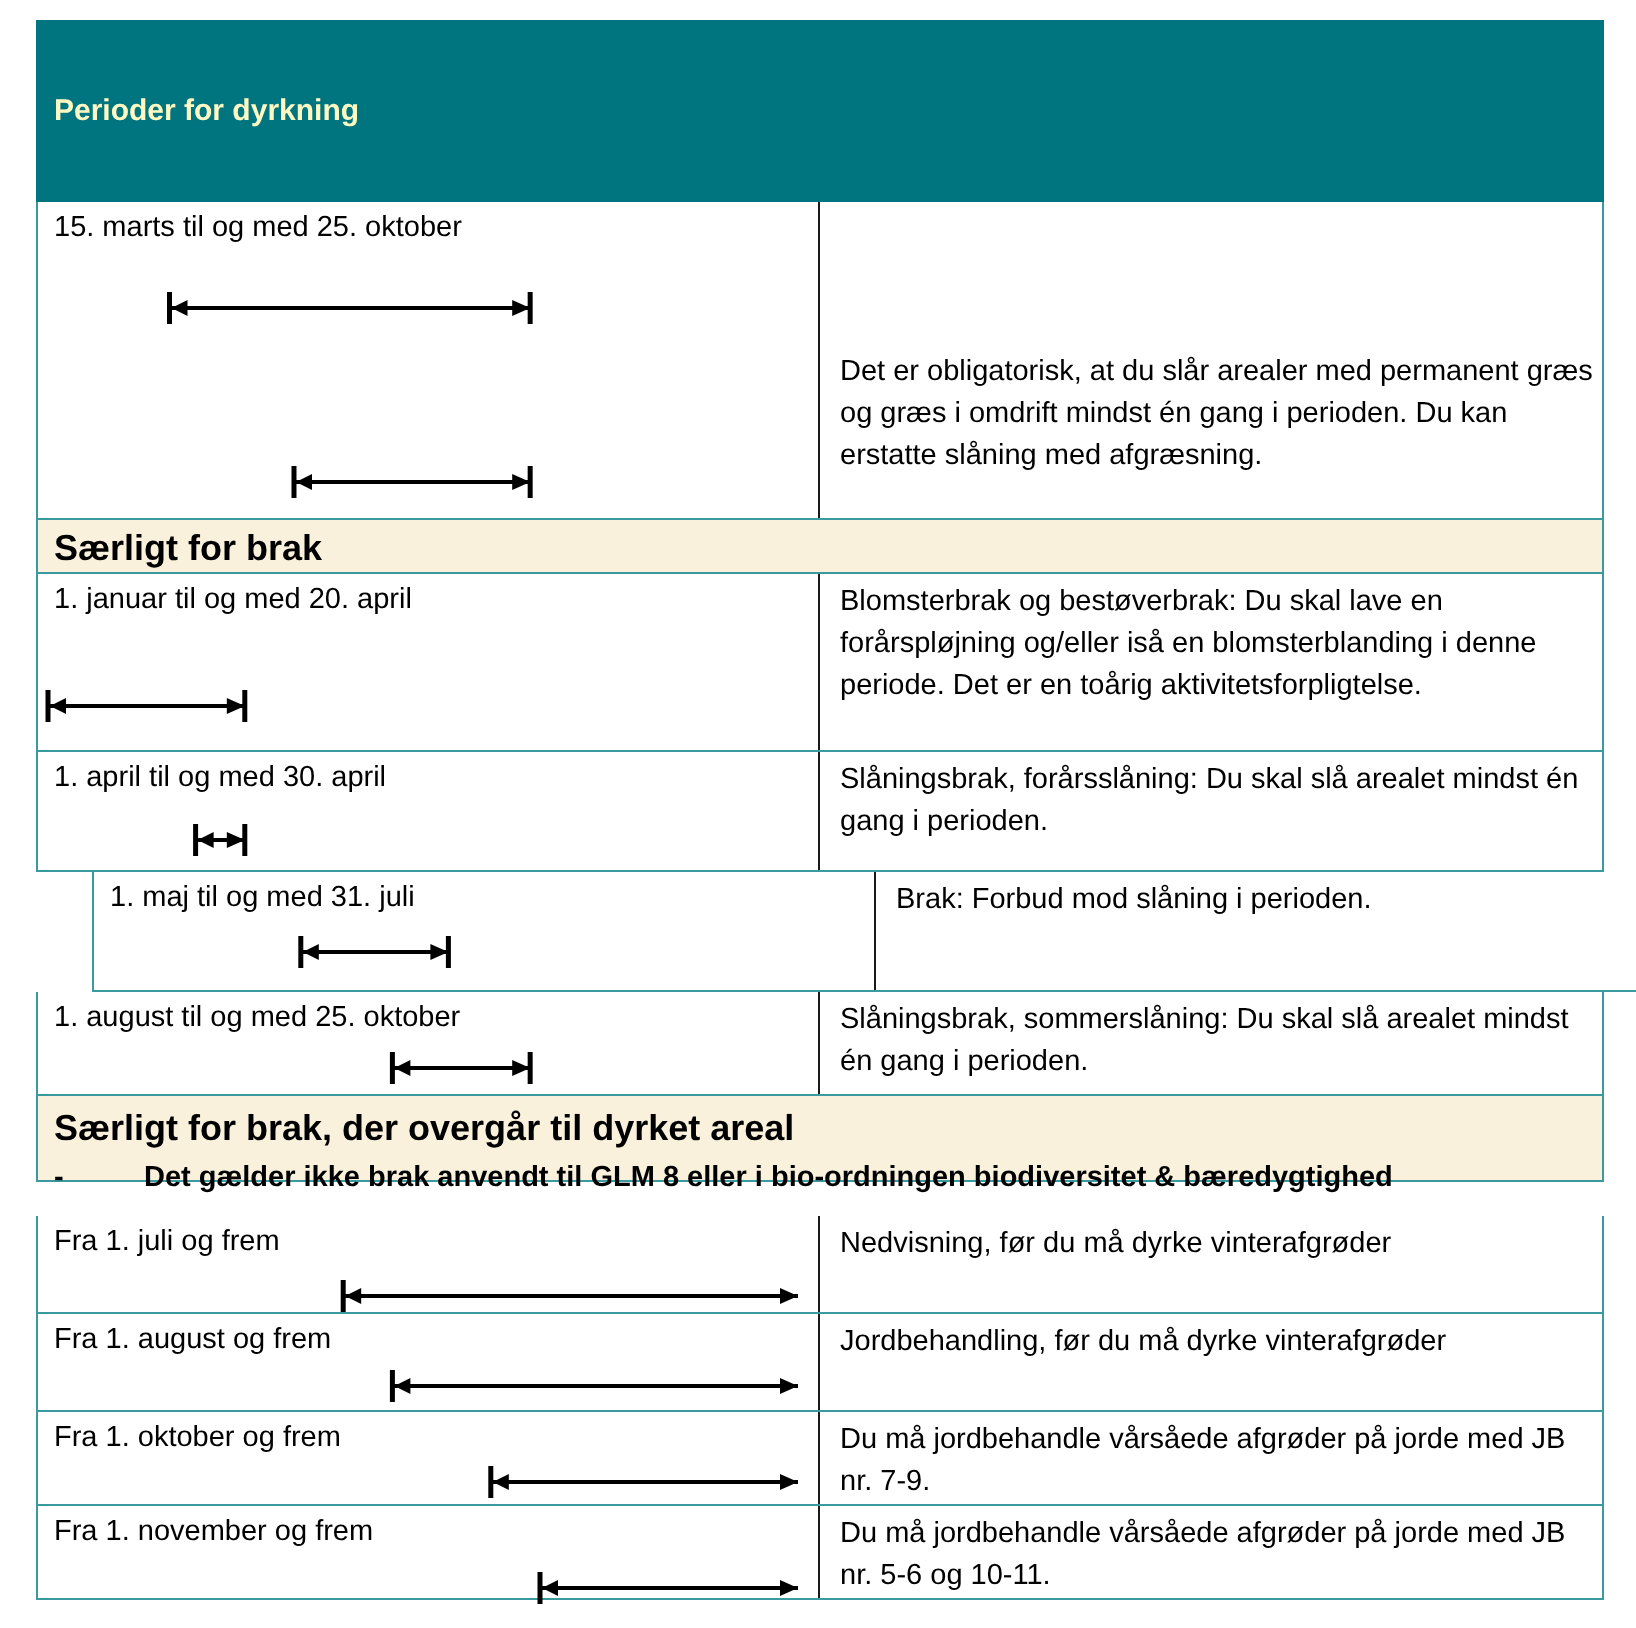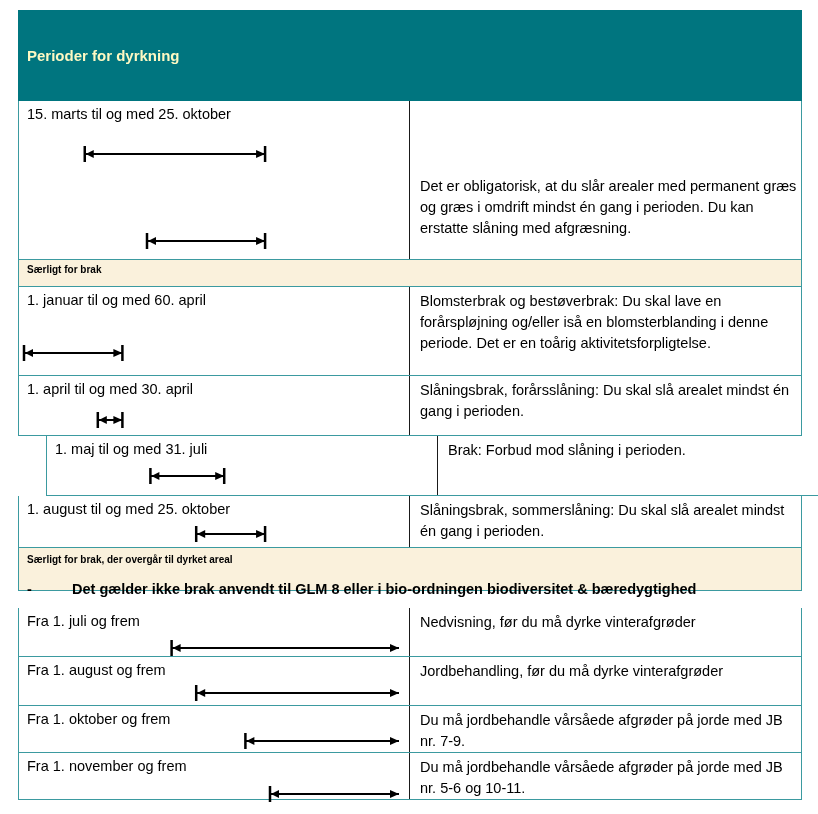--- a/index.html
+++ b/index.html
@@ -14,21 +14,21 @@
          border-bottom:1.5px solid #3B9AA0; border-left:1.5px solid #3B9AA0;
          border-right:1.5px solid #3B9AA0; background:#fff; }
   .row .left { position:absolute; left:0; top:0; width:391px; height:100%;
                border-right:1.5px solid #1a1a1a; box-sizing:border-box; }
   .row .lbl { position:absolute; left:8px; top:5px; font-size:14.5px; white-space:nowrap; }
   .row .desc { position:absolute; left:401px; top:4px; width:378px; font-size:14.5px;
                line-height:21px; }
   .section { position:absolute; left:0; width:784px; box-sizing:border-box;
              background:#FAF1DC; border-left:1.5px solid #3B9AA0;
              border-right:1.5px solid #3B9AA0; border-bottom:1.5px solid #3B9AA0; }
-  .section .st { position:absolute; left:8px; font-size:10px; font-weight:bold; white-space:nowrap;text-align:center; }
+  .section .st { position:absolute; left:8px; font-size:18px; font-weight:bold; white-space:nowrap;text-align:center; }
   .section .dash { position:absolute; left:8px; font-size:14.5px; font-weight:bold; }
   .section .note { position:absolute; left:53px; font-size:14.5px; font-weight:bold; white-space:nowrap; }
   svg.arrow { position:absolute; left:0; top:0; overflow:visible; }
 </style>
 </head>
 <body>
 
 <div class="tbl">
   <div class="header">
     <span class="header-title">Perioder for dyrkning</span>
@@ -59,21 +59,21 @@
     </div>
     <div class="desc">Det er obligatorisk, at du slår arealer med permanent græs og græs i omdrift mindst én gang i perioden. Du kan erstatte slåning med afgræsning.</div>
   </div>
 
   <div class="section" style="top:250px;height:27px;">
     <span class="st" style="top:4px;">Særligt for brak</span>
   </div>
 
   <div class="row" style="top:277px;height:89px;">
     <div class="left">
-      <span class="lbl">1. januar til og med 60. april</span>
+      <span class="lbl">1. januar til og med 20. april</span>
       <svg class="arrow" width="391" height="89">
           <line x1="5" y1="66" x2="103.4" y2="66" stroke="#000" stroke-width="2"></line>
           <line x1="5" y1="58" x2="5" y2="74" stroke="#000" stroke-width="2.5"></line>
           <polygon points="6,66 14,62 14,70" fill="#000"></polygon>
           <polygon points="103.4,66 94.4,62 94.4,70" fill="#000"></polygon>
           <line x1="103.4" y1="58" x2="103.4" y2="74" stroke="#000" stroke-width="2.5"></line>
         </svg>
     </div>
     <div class="desc">Blomsterbrak og bestøverbrak: Du skal lave en forårspløjning og/eller iså en blomsterblanding i denne periode. Det er en toårig aktivitetsforpligtelse.</div>
   </div>

